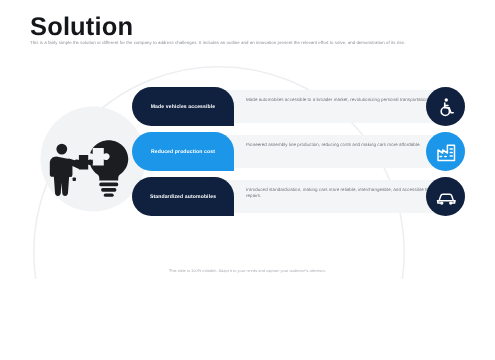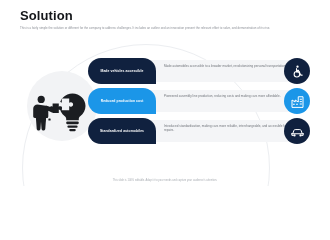--- a/index.html
+++ b/index.html
@@ -12,21 +12,21 @@
   .slide {
     position: relative;
     width: 330px; height: 186px;
     background: #ffffff;
   }
 
   
   .page-title {
     position: absolute;
     left: 20px; top: 8px;
-    font-size: 13px;
+    font-size: 17px;
     font-weight: bold;
     color: #14161a;
     letter-spacing: 0.1px;
   }
   .page-subtitle {
     position: absolute;
     left: 20px; top: 26px;
     width: 292px;
     font-size: 2.9px;
     line-height: 4.2px;

